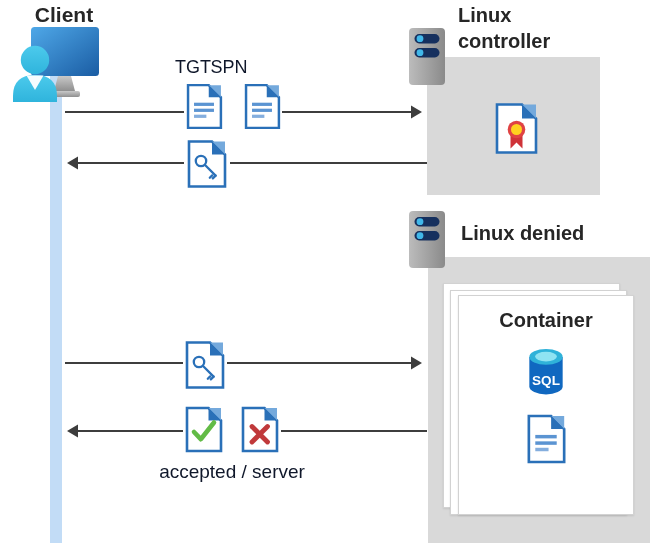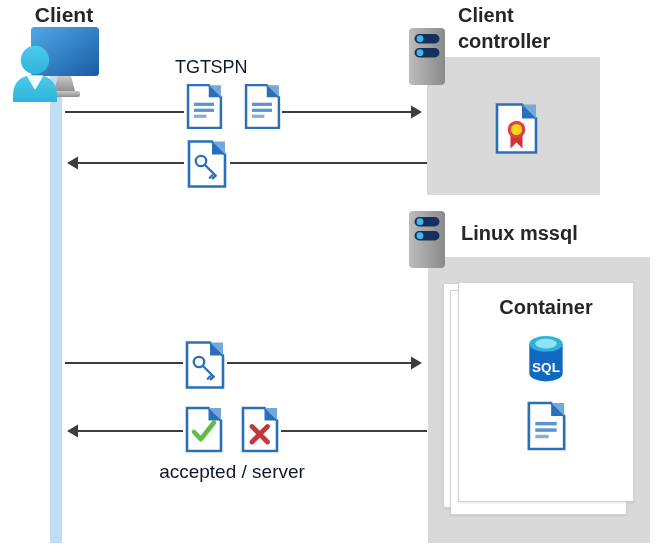--- a/index.html
+++ b/index.html
@@ -10,21 +10,21 @@
   .abs{position:absolute;}
   .node-title{font-weight:bold;color:#262626;font-size:20px;line-height:26px;}
   .msg-label{color:#0f172a;font-size:18px;}
   .timeline{left:50px;top:70px;width:12px;height:473px;background:#c2dcf6;z-index:1;}
   .graybox{background:#d9d9d9;z-index:1;}
   .dc-box{left:427px;top:57px;width:173px;height:138px;}
   .linux-box{left:428px;top:257px;width:222px;height:286px;}
   .page{background:#ffffff;border:1px solid #d2d2d2;box-shadow:0 1px 2px rgba(0,0,0,0.10);z-index:2;}
   .page-back{left:443px;top:283px;width:175px;height:223px;}
   .page-mid{left:450px;top:290px;width:175px;height:223px;}
-  .page-front{left:458px;top:282px;width:174px;height:218px;z-index:3;text-decoration:underline;}
+  .page-front{left:458px;top:295px;width:174px;height:218px;z-index:3;text-decoration:underline;}
   .icon{z-index:4;}
   .arrow-layer{left:0;top:0;width:660px;height:558px;z-index:3;pointer-events:none;}
   .center-text{text-align:center;}
   .container-title{left:0;top:13px;width:100%;text-align:center;font-weight:bold;font-size:20px;color:#262626;}
   .keytab-label{left:0;top:175px;width:100%;text-align:center;color:#3f3f3f;font-size:19px;}
 </style>
 </head>
 <body>
 
 <div class="canvas">
@@ -112,21 +112,21 @@
         <stop offset="0" stop-color="#bcbcbc"></stop>
           <stop offset="1" stop-color="#8a8a8a"></stop>
       </linearGradient>
     </defs>
     <rect x="2" y="1" width="36" height="57" rx="4" fill="url(#srvGrad1)"></rect>
     <rect x="7.5" y="7" width="25" height="9.5" rx="4.7" fill="#16305e"></rect>
     <circle cx="13" cy="11.7" r="3.4" fill="#41b8ea"></circle>
     <rect x="7.5" y="21" width="25" height="9.5" rx="4.7" fill="#16305e"></rect>
     <circle cx="13" cy="25.7" r="3.4" fill="#41b8ea"></circle>
   </svg>
-  <div class="abs node-title" style="left:458px;top:2px;width:120px;">Client controller</div>
+  <div class="abs node-title" style="left:458px;top:2px;width:120px;">Linux controller</div>
 
   <svg class="abs icon" style="left:494px;top:102px;" width="45" height="53" viewBox="0 0 45 53">
     <path d="M3,2.5 H28 L42,16.5 V50.5 H3 Z" fill="#fff" stroke="#2a70b8" stroke-width="2.6"></path>
     <polygon points="28,2.5 42,2.5 42,16.5" fill="#74a9dc"></polygon>
     <polygon points="28,2.5 42,16.5 28,16.5" fill="#2a70b8"></polygon>
     <path d="M16.5,32 V46.5 L22.5,40.5 L28.5,46.5 V32 Z" fill="#cf3338"></path>
     <circle cx="22.5" cy="27.5" r="8.8" fill="#e04343"></circle>
     <circle cx="22.5" cy="27.5" r="5.5" fill="#ffd21f"></circle>
   </svg>
 
@@ -136,21 +136,21 @@
         <stop offset="0" stop-color="#bcbcbc"></stop>
           <stop offset="1" stop-color="#8a8a8a"></stop>
       </linearGradient>
     </defs>
     <rect x="2" y="1" width="36" height="57" rx="4" fill="url(#srvGrad2)"></rect>
     <rect x="7.5" y="7" width="25" height="9.5" rx="4.7" fill="#16305e"></rect>
     <circle cx="13" cy="11.7" r="3.4" fill="#41b8ea"></circle>
     <rect x="7.5" y="21" width="25" height="9.5" rx="4.7" fill="#16305e"></rect>
     <circle cx="13" cy="25.7" r="3.4" fill="#41b8ea"></circle>
   </svg>
-  <div class="abs node-title" style="left:461px;top:220px;width:180px;">Linux mssql</div>
+  <div class="abs node-title" style="left:461px;top:220px;width:180px;">Linux denied</div>
 
   <div class="abs page page-back"></div>
   <div class="abs page page-mid"></div>
   <div class="abs page page-front">
     <div class="abs container-title">Container</div>
     <svg class="abs" style="left:67px;top:51px;" width="40" height="50" viewBox="0 0 38 48">
       <path d="M3 9.5 v28.5 a16 7.5 0 0 0 32 0 v-28.5 z" fill="#1068c0"></path>
       <ellipse cx="19" cy="9.5" rx="16" ry="7.5" fill="#2fb2d9"></ellipse>
       <ellipse cx="19" cy="9.2" rx="10.5" ry="4.6" fill="#8fe3f2"></ellipse>
       <text x="19" y="36.5" text-anchor="middle" font-size="13" font-weight="bold" fill="#ffffff" font-family="Liberation Sans, sans-serif">SQL</text>

